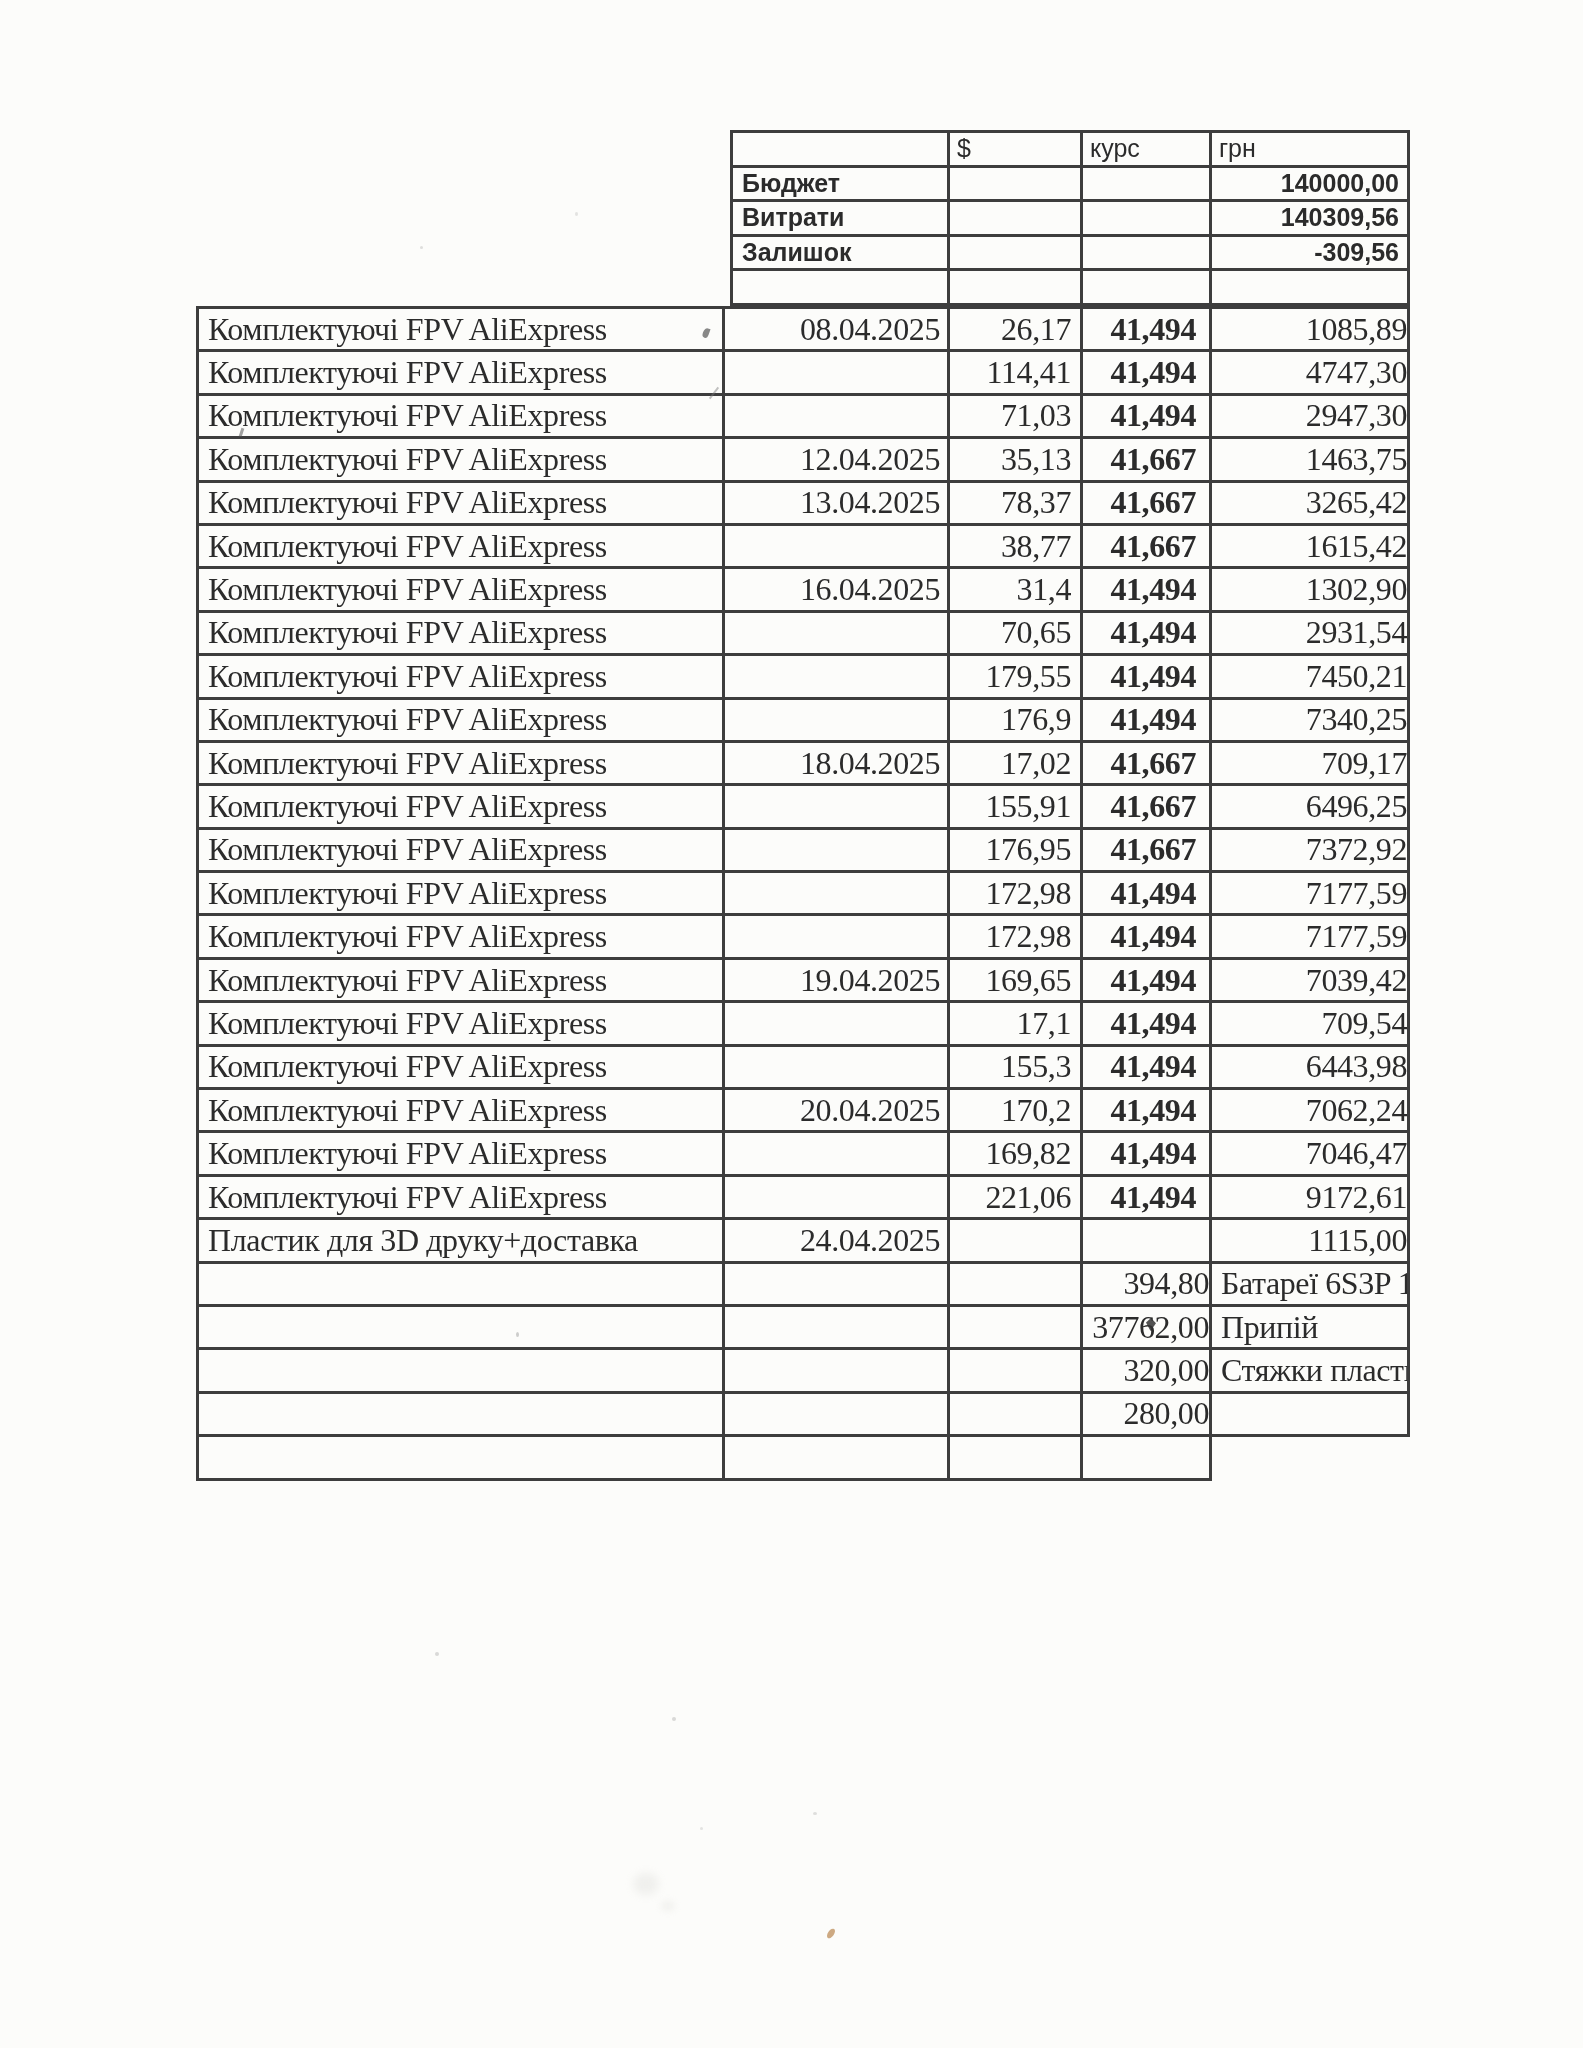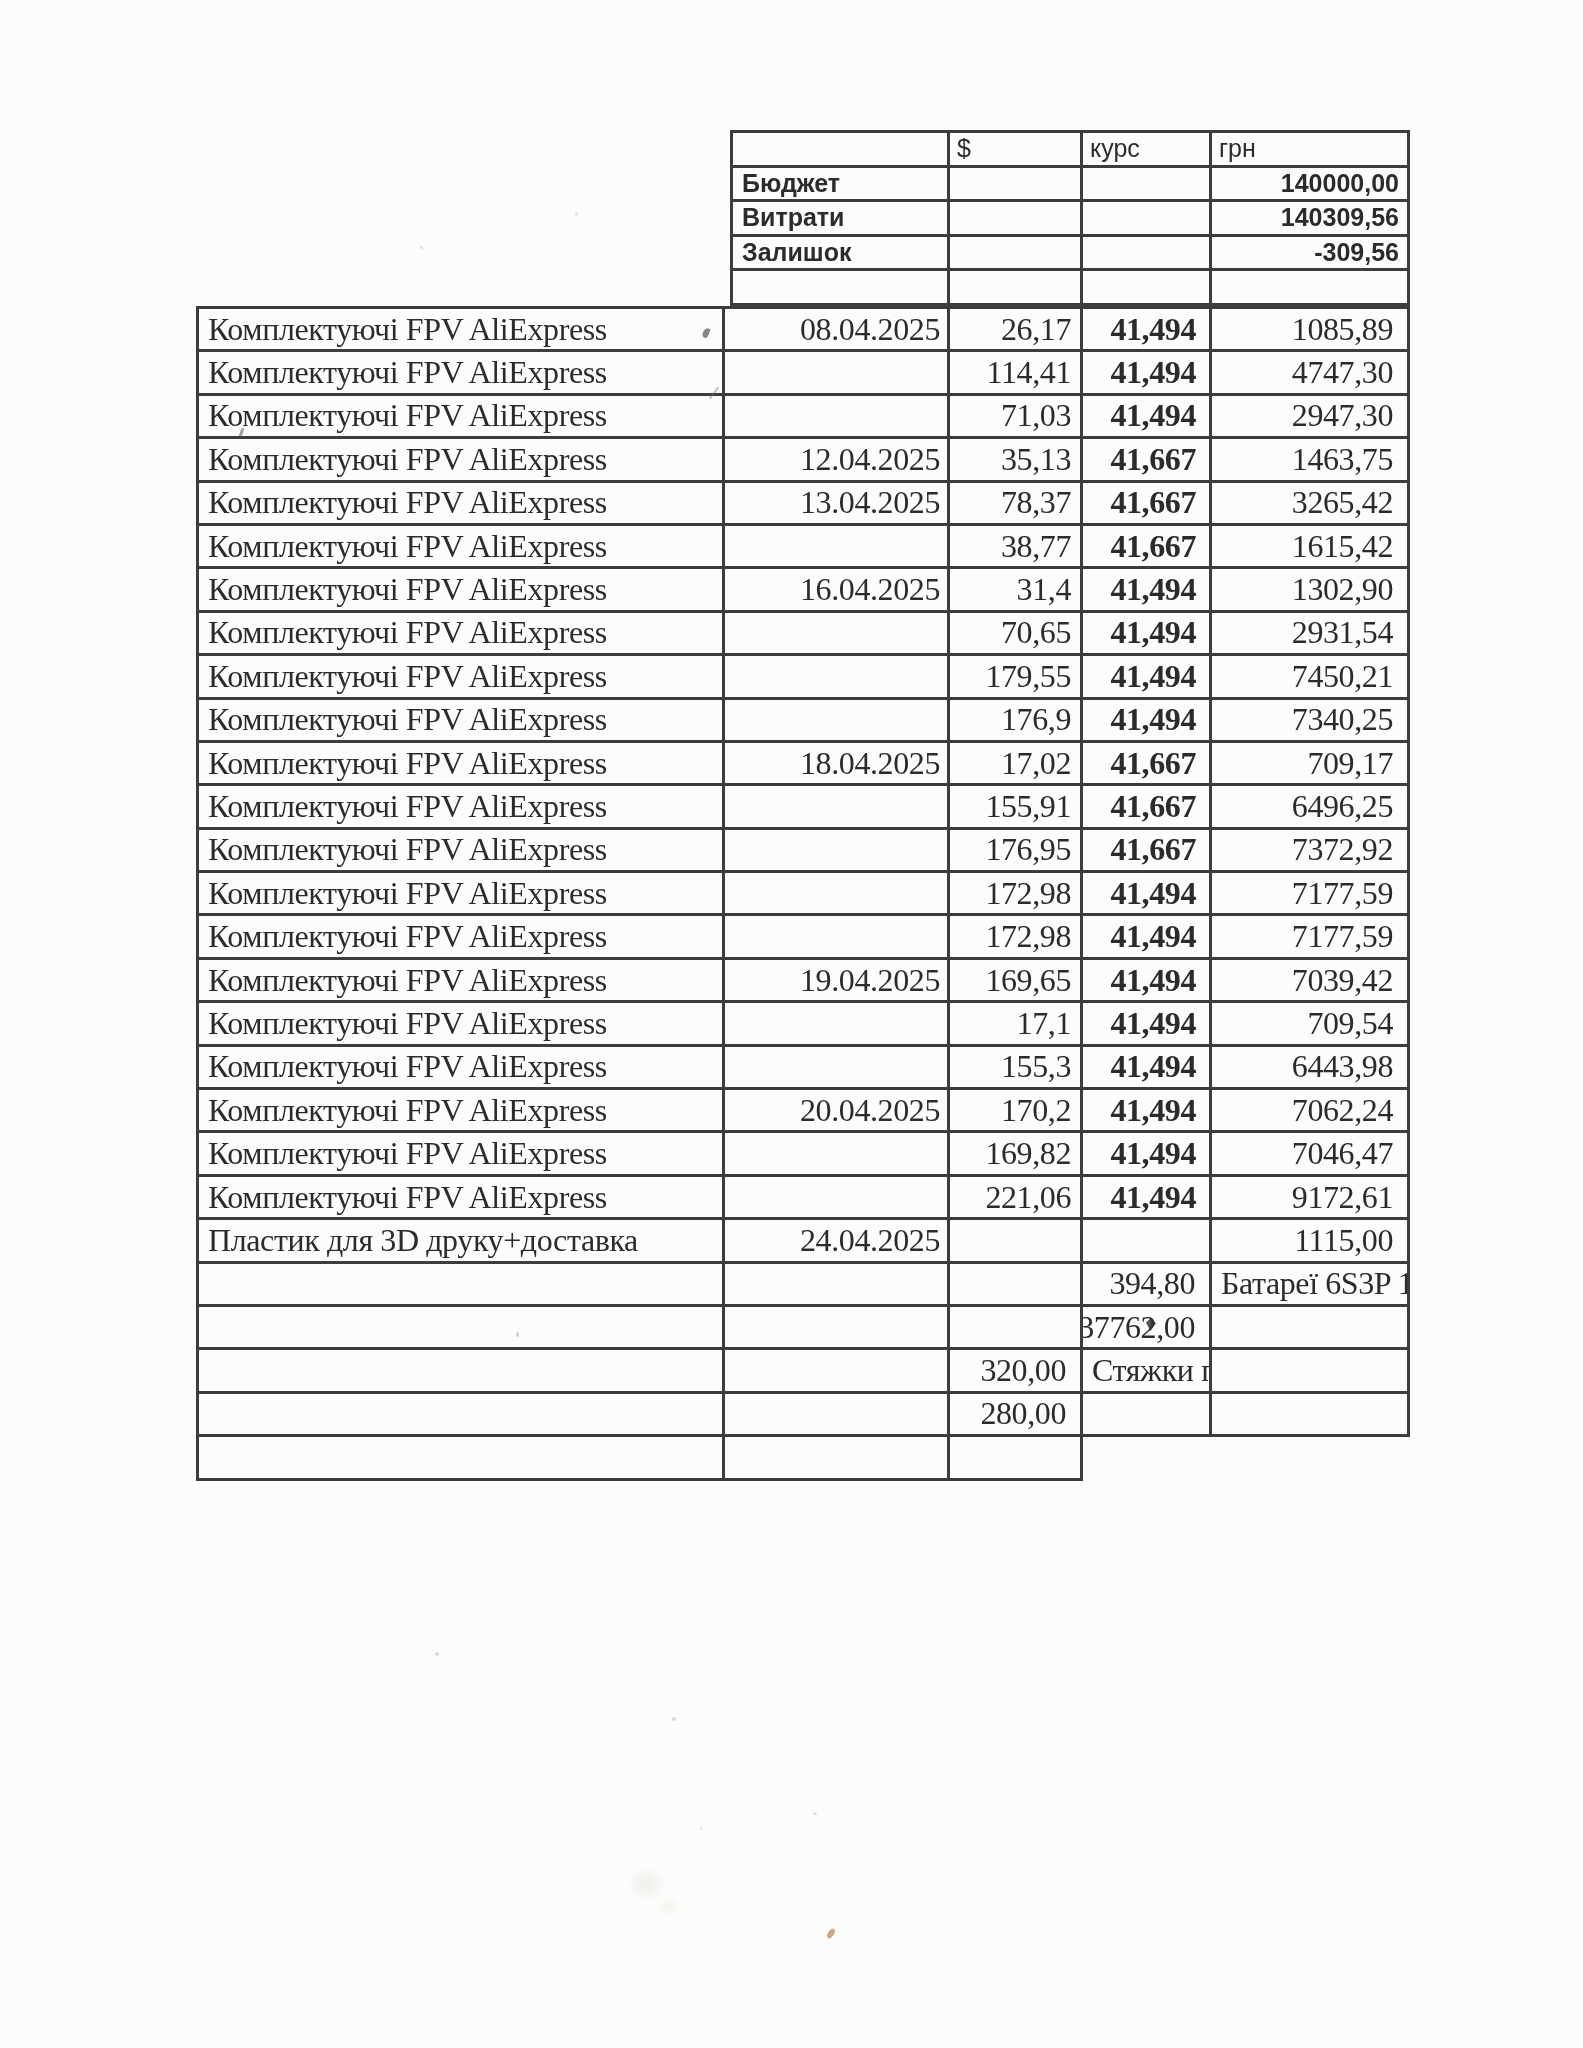--- a/index.html
+++ b/index.html
@@ -44,21 +44,21 @@
     display:flex;
     align-items:center;
     color:var(--ink);
     white-space:nowrap;
     overflow:hidden;
   }
   .c-label,.c-name{justify-content:flex-start;padding-left:9px;}
   .c-date{justify-content:flex-end;padding-right:7px;}
   .c-usd{justify-content:flex-end;padding-right:9px;}
   .c-rate{justify-content:flex-end;padding-right:13px;font-weight:bold;}
-  .c-uah{justify-content:flex-end;padding-right:14px;}
+  .c-uah{justify-content:flex-end;}
   .summary .c-uah{padding-right:8px;}
   .summary .th{justify-content:flex-start;font-weight:400;padding-left:7px;}
   
   .art{position:absolute;pointer-events:none;}
   .a-comma{left:703px;top:328px;width:6px;height:10px;background:#4a4a4a;border-radius:60% 60% 70% 0;transform:rotate(-160deg);opacity:.65;}
   .a-scratch{left:713px;top:386px;width:2px;height:14px;background:#777;transform:rotate(38deg);opacity:.45;}
   .a-tick{left:240px;top:428px;width:3px;height:9px;background:#555;transform:rotate(18deg);opacity:.55;}
   .a-blob{left:1146px;top:1318px;width:10px;height:13px;background:#333;clip-path:polygon(0 35%,50% 0,100% 40%,45% 100%);opacity:.85;}
   .a-dot1{left:435px;top:1652px;width:4px;height:4px;background:#999;border-radius:50%;opacity:.35;}
   .a-dot2{left:672px;top:1717px;width:4px;height:4px;background:#999;border-radius:50%;opacity:.35;}
@@ -212,20 +212,21 @@
       <div class="td c-uah">1115,00</div>
       <div class="td c-date"></div>
       <div class="td c-usd"></div>
       <div class="td c-rate"></div>
       <div class="td c-uah">394,80</div>
       <div class="td c-name">Батареї 6S3P 12in + Доставка</div>
       <div class="td c-date"></div>
       <div class="td c-usd"></div>
       <div class="td c-rate"></div>
       <div class="td c-uah">37762,00</div>
+      <div class="td c-name">Припій</div>
       <div class="td c-date"></div>
       <div class="td c-usd"></div>
       <div class="td c-rate"></div>
       <div class="td c-uah">320,00</div>
       <div class="td c-name">Стяжки пластикові</div>
       <div class="td c-date"></div>
       <div class="td c-usd"></div>
       <div class="td c-rate"></div>
       <div class="td c-uah">280,00</div>
       <div class="td c-name"></div>

